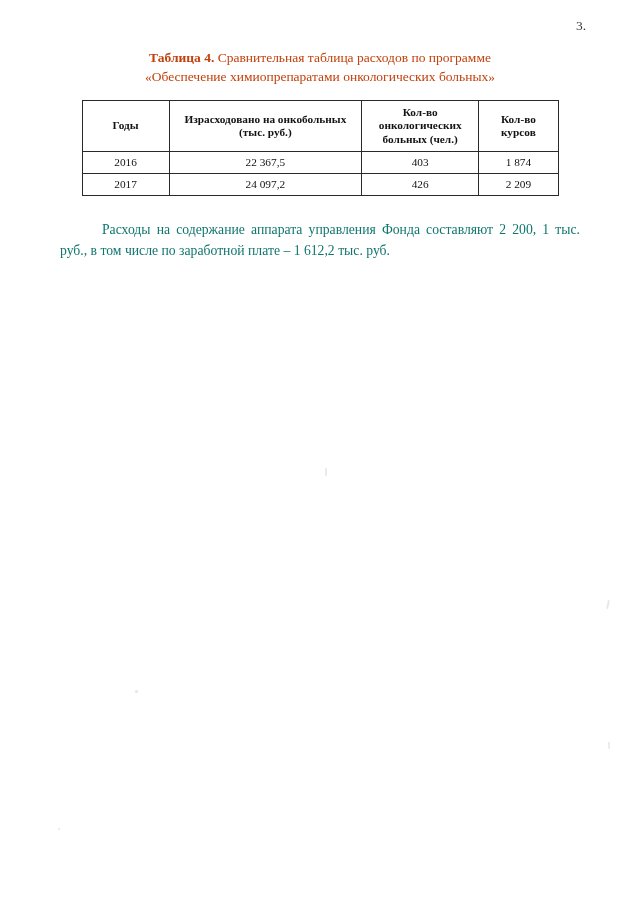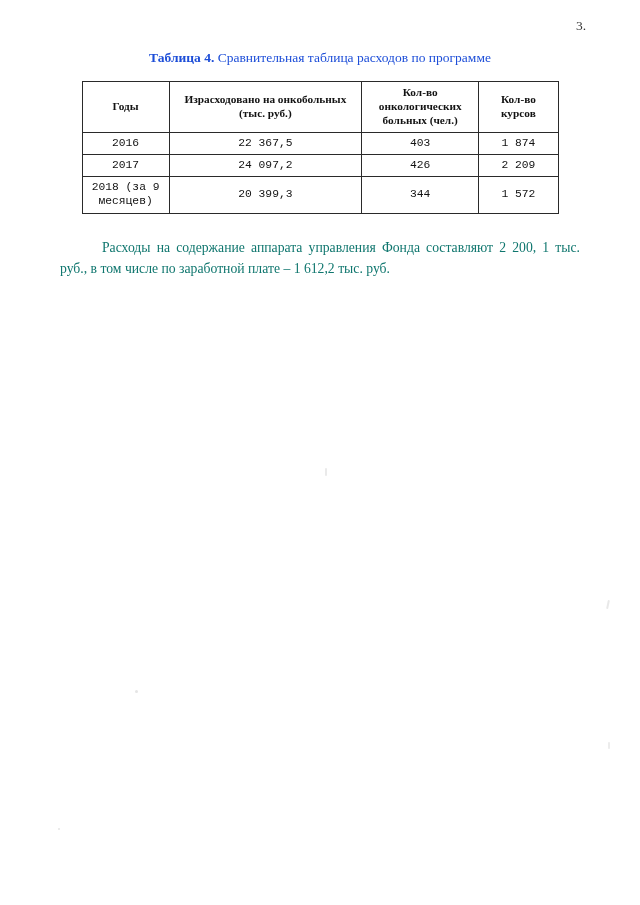--- a/index.html
+++ b/index.html
@@ -32,21 +32,21 @@
     position: absolute;
     top: 48px;
     left: 60px;
     width: 520px;
   }
   .table-caption {
     text-align: center;
     font-size: 13.5px;
     line-height: 1.42;
     margin: 0 0 14px 0;
-    color: #1d4ed8;
+    color: #c2410c;
   }
   .table-caption .caption-label {
     font-weight: bold;
   }
   table.data-table {
     border-collapse: collapse;
     margin: 0 auto;
     width: 477px;
     table-layout: fixed;
   }
@@ -60,21 +60,20 @@
     line-height: 1.22;
     color: #121212;
   }
   table.data-table th {
     font-weight: bold;
     height: 46px;
   }
   table.data-table td {
     height: 17px;
     font-weight: normal;
-    font-family: Liberation Mono, monospace;
   }
   .col-years { width: 80px; margin-left: 46px; }
   .col-spent { width: 185px; }
   .col-patients { width: 110px; }
   .col-courses { width: 72px; }
   tr.row-tall td { height: 32px; }
   .paragraph {
     margin: 24px 0 0 0;
     font-size: 13.7px;
     line-height: 1.52;
@@ -98,20 +97,21 @@
 <body>
 
 <div class="page">
 
   <div class="page-number">3.</div>
 
   <div class="doc-body">
 
     <p class="table-caption">
       <span class="caption-label">Таблица 4.</span><span> Сравнительная таблица расходов по программе</span><br>
+      <span>«Обеспечение химиопрепаратами онкологических больных»</span>
     </p>
 
     <table class="data-table">
       <thead>
         <tr>
           <th class="col-years">Годы</th>
           <th class="col-spent">Израсходовано на онкобольных (тыс. руб.)</th>
           <th class="col-patients">Кол-во онкологических больных (чел.)</th>
           <th class="col-courses">Кол-во курсов</th>
         </tr>
@@ -122,26 +122,20 @@
           <td>22 367,5</td>
           <td>403</td>
           <td>1 874</td>
         </tr>
         <tr>
           <td>2017</td>
           <td>24 097,2</td>
           <td>426</td>
           <td>2 209</td>
         </tr>
-        <tr class="row-tall">
-          <td>2018 (за 9 месяцев)</td>
-          <td>20 399,3</td>
-          <td>344</td>
-          <td>1 572</td>
-        </tr>
       </tbody>
     </table>
 
     <p class="paragraph">Расходы на содержание аппарата управления Фонда составляют 2 200, 1 тыс. руб., в том числе по заработной плате – 1 612,2 тыс. руб.</p>
 
   </div>
 
   <div class="speck s1"></div>
   <div class="speck s2"></div>
   <div class="speck s3"></div>

